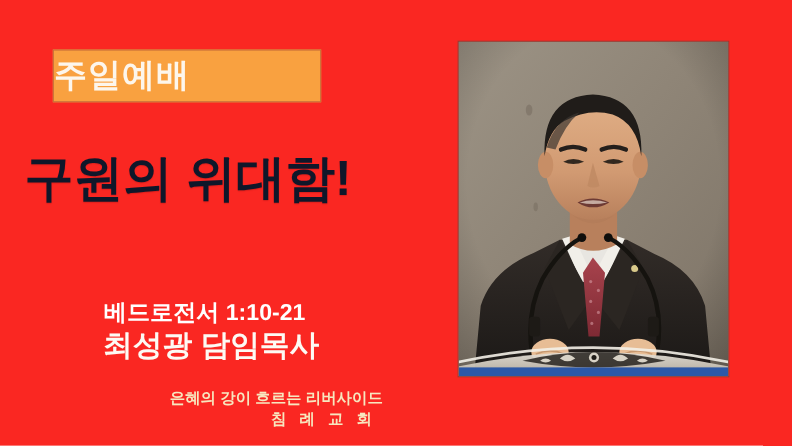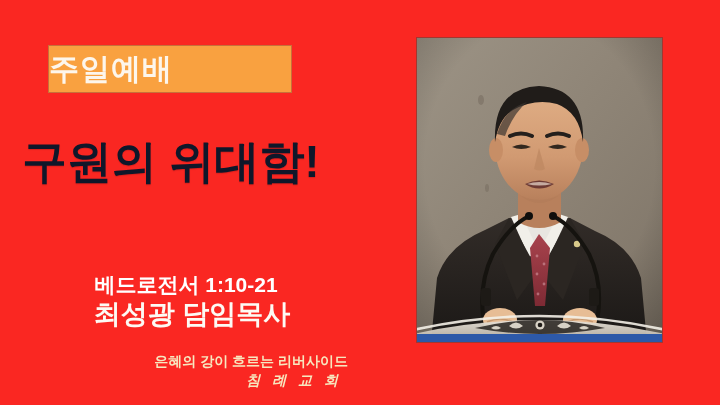--- a/index.html
+++ b/index.html
@@ -100,21 +100,20 @@
     text-align: right;
   }
   .church-name {
     color: #f7e7bf;
     font-size: 14px;
     font-weight: 700;
     line-height: 1.35;
     letter-spacing: 4px;
     white-space: nowrap;
     padding-right: 6px;
-    font-style: italic;
   }
 
   
   .photo-frame {
     position: absolute;
     left: 417px;
     top: 38px;
     width: 245px;
     height: 304px;
     overflow: hidden;

